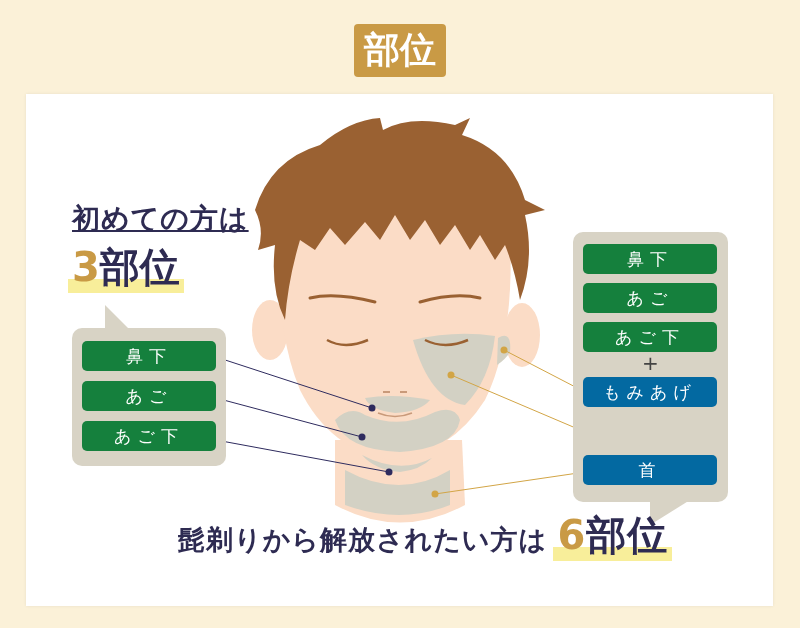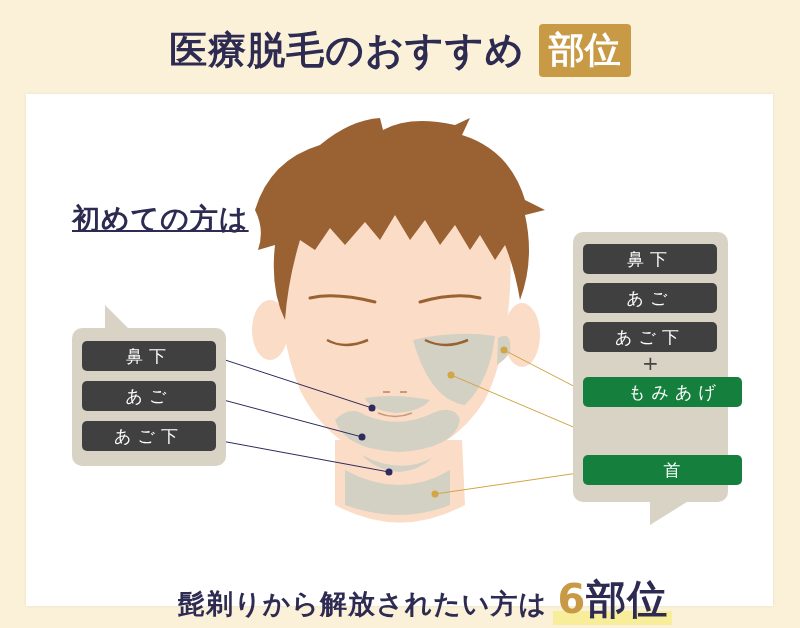--- a/index.html
+++ b/index.html
@@ -12,31 +12,30 @@
   .lead{position:absolute;left:72px;top:200px;color:#2e2b52;font-weight:bold;text-decoration:underline;}
   .lead .l1{font-size:28px;letter-spacing:1px;}
   .lead .l2{position:relative;font-size:40px;margin-top:2px;display:inline-block;}
   .hl{position:absolute;left:-4px;right:-4px;bottom:2px;height:14px;background:#f8ee9a;z-index:0;}
   .lead .l2 span, .bottom span{position:relative;z-index:1;}
   .num{color:#c99a45;}
   .bubble{position:absolute;background:#d8d3c5;border-radius:10px;}
   .bubble-left{left:72px;top:328px;width:154px;height:138px;}
   .bubble-right{left:573px;top:232px;width:155px;height:270px;}
   .tag{position:absolute;left:10px;width:134px;height:30px;border-radius:5px;color:#fff;font-size:17px;display:flex;align-items:center;justify-content:center;letter-spacing:6px;}
-  .navy{background:#404040;}
-  .gold{background:#15803d;padding-left:25px;}
+  .navy{background:#15803d;}
+  .gold{background:#0369a1;}
   .plus{position:absolute;left:0;width:155px;text-align:center;font-size:20px;color:#444;top:119px;}
-  .bottom{position:absolute;left:178px;top:572px;font-weight:bold;font-size:27px;color:#2e2b52;letter-spacing:1px;}
+  .bottom{position:absolute;left:178px;top:508px;font-weight:bold;font-size:27px;color:#2e2b52;letter-spacing:1px;}
   .bottom .big{font-size:40px;position:relative;display:inline-block;}
 </style>
 </head>
 <body>
 
 <div class="title">
-  <span class="title-main">医療脱毛のおすすめ</span>
   <span class="title-badge">部位</span>
 </div>
 
 <div class="panel"></div>
 
 <svg class="face" width="800" height="628" viewBox="0 0 800 628">
 
   <path d="M335 440 L335 505 Q400 540 465 505 L462 440 Z" fill="#fbdcc6"></path>
 
   <ellipse cx="270" cy="330" rx="18" ry="30" fill="#fbdcc6"></ellipse>
@@ -83,20 +82,24 @@
       <circle cx="451" cy="375" r="3.5"></circle>
       <circle cx="435" cy="494" r="3.5"></circle>
   </g>
 
   <polygon points="105,305 105,330 130,330" fill="#d8d3c5"></polygon>
   <polygon points="650,500 650,525 690,500" fill="#d8d3c5"></polygon>
 </svg>
 
 <div class="lead">
   <div class="l1">初めての方は</div>
+  <div class="l2">
+    <div class="hl"></div>
+    <span class="num">3</span><span>部位</span>
+  </div>
 </div>
 
 <div class="bubble bubble-left">
   <div class="tag navy" style="top:13px">鼻下</div>
   <div class="tag navy" style="top:53px">あご</div>
   <div class="tag navy" style="top:93px">あご下</div>
 </div>
 
 <div class="bubble bubble-right">
   <div class="tag navy" style="top:12px">鼻下</div>

